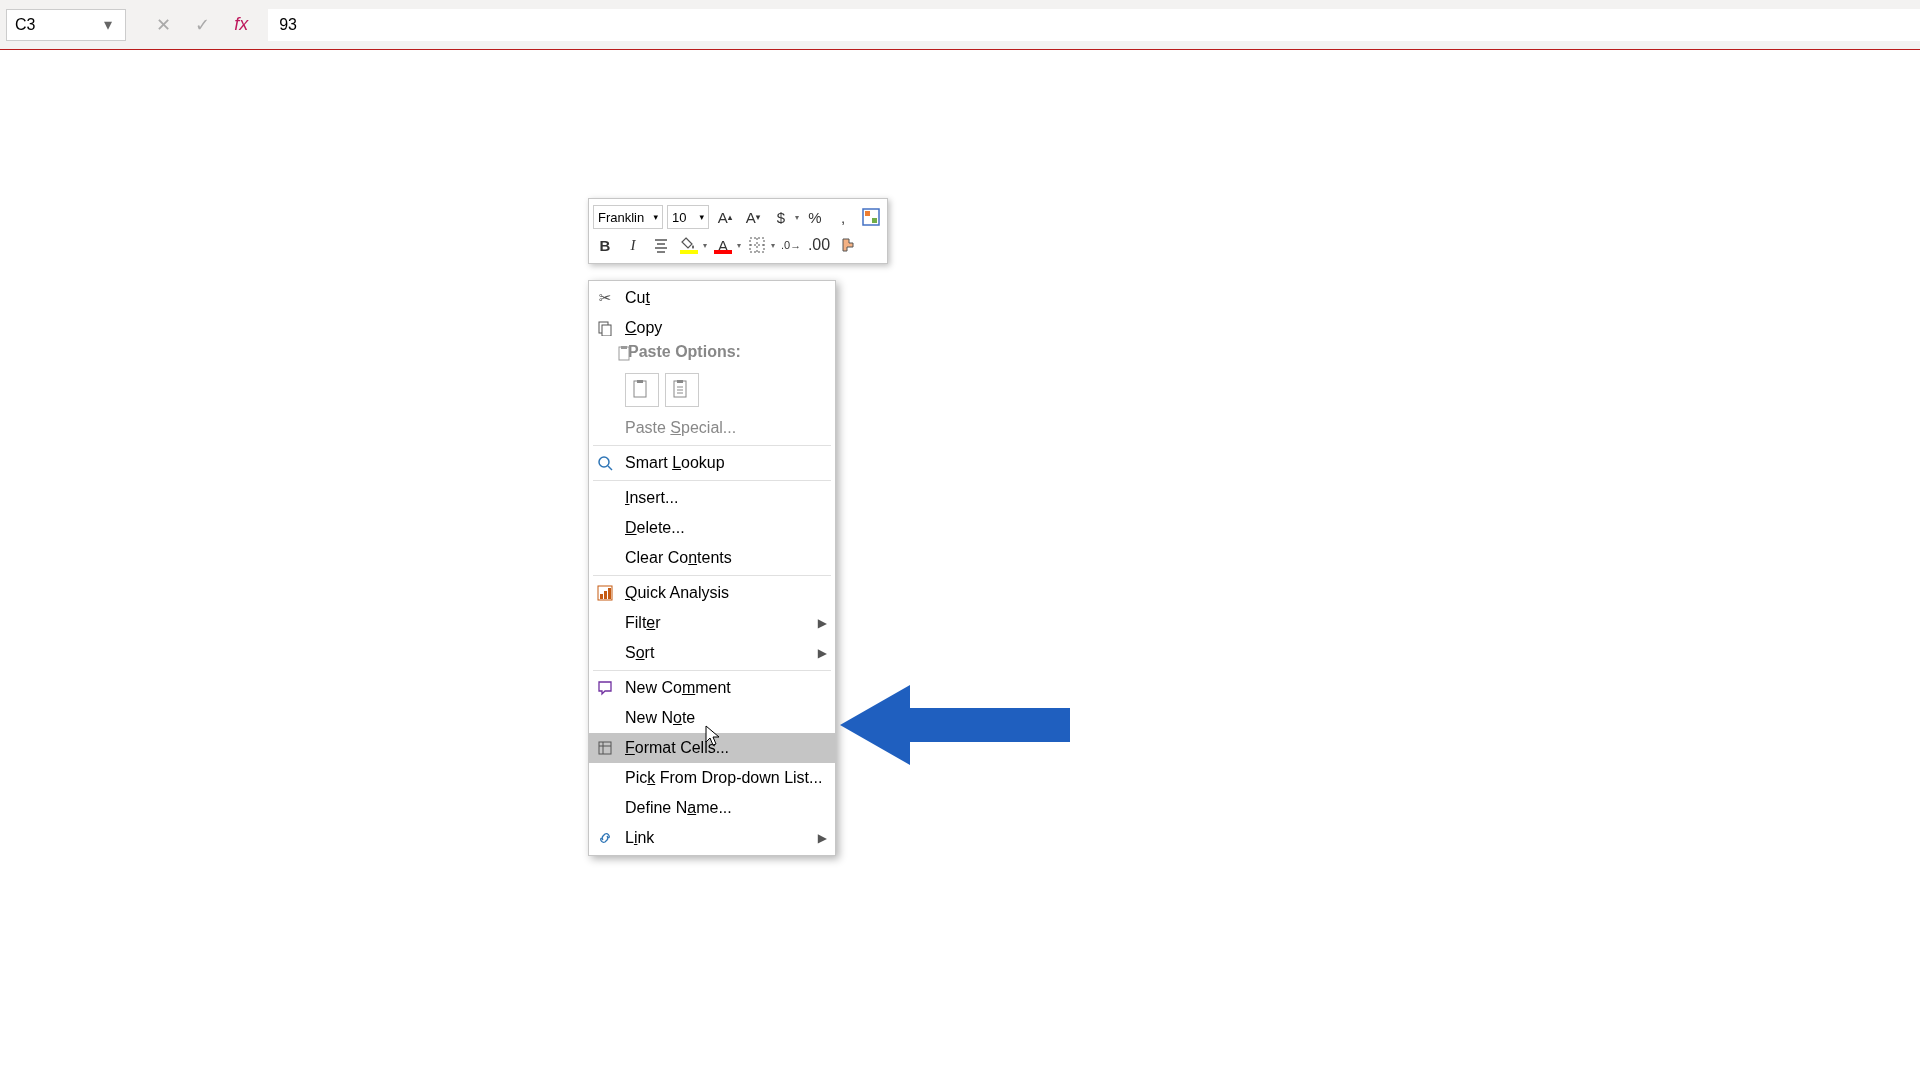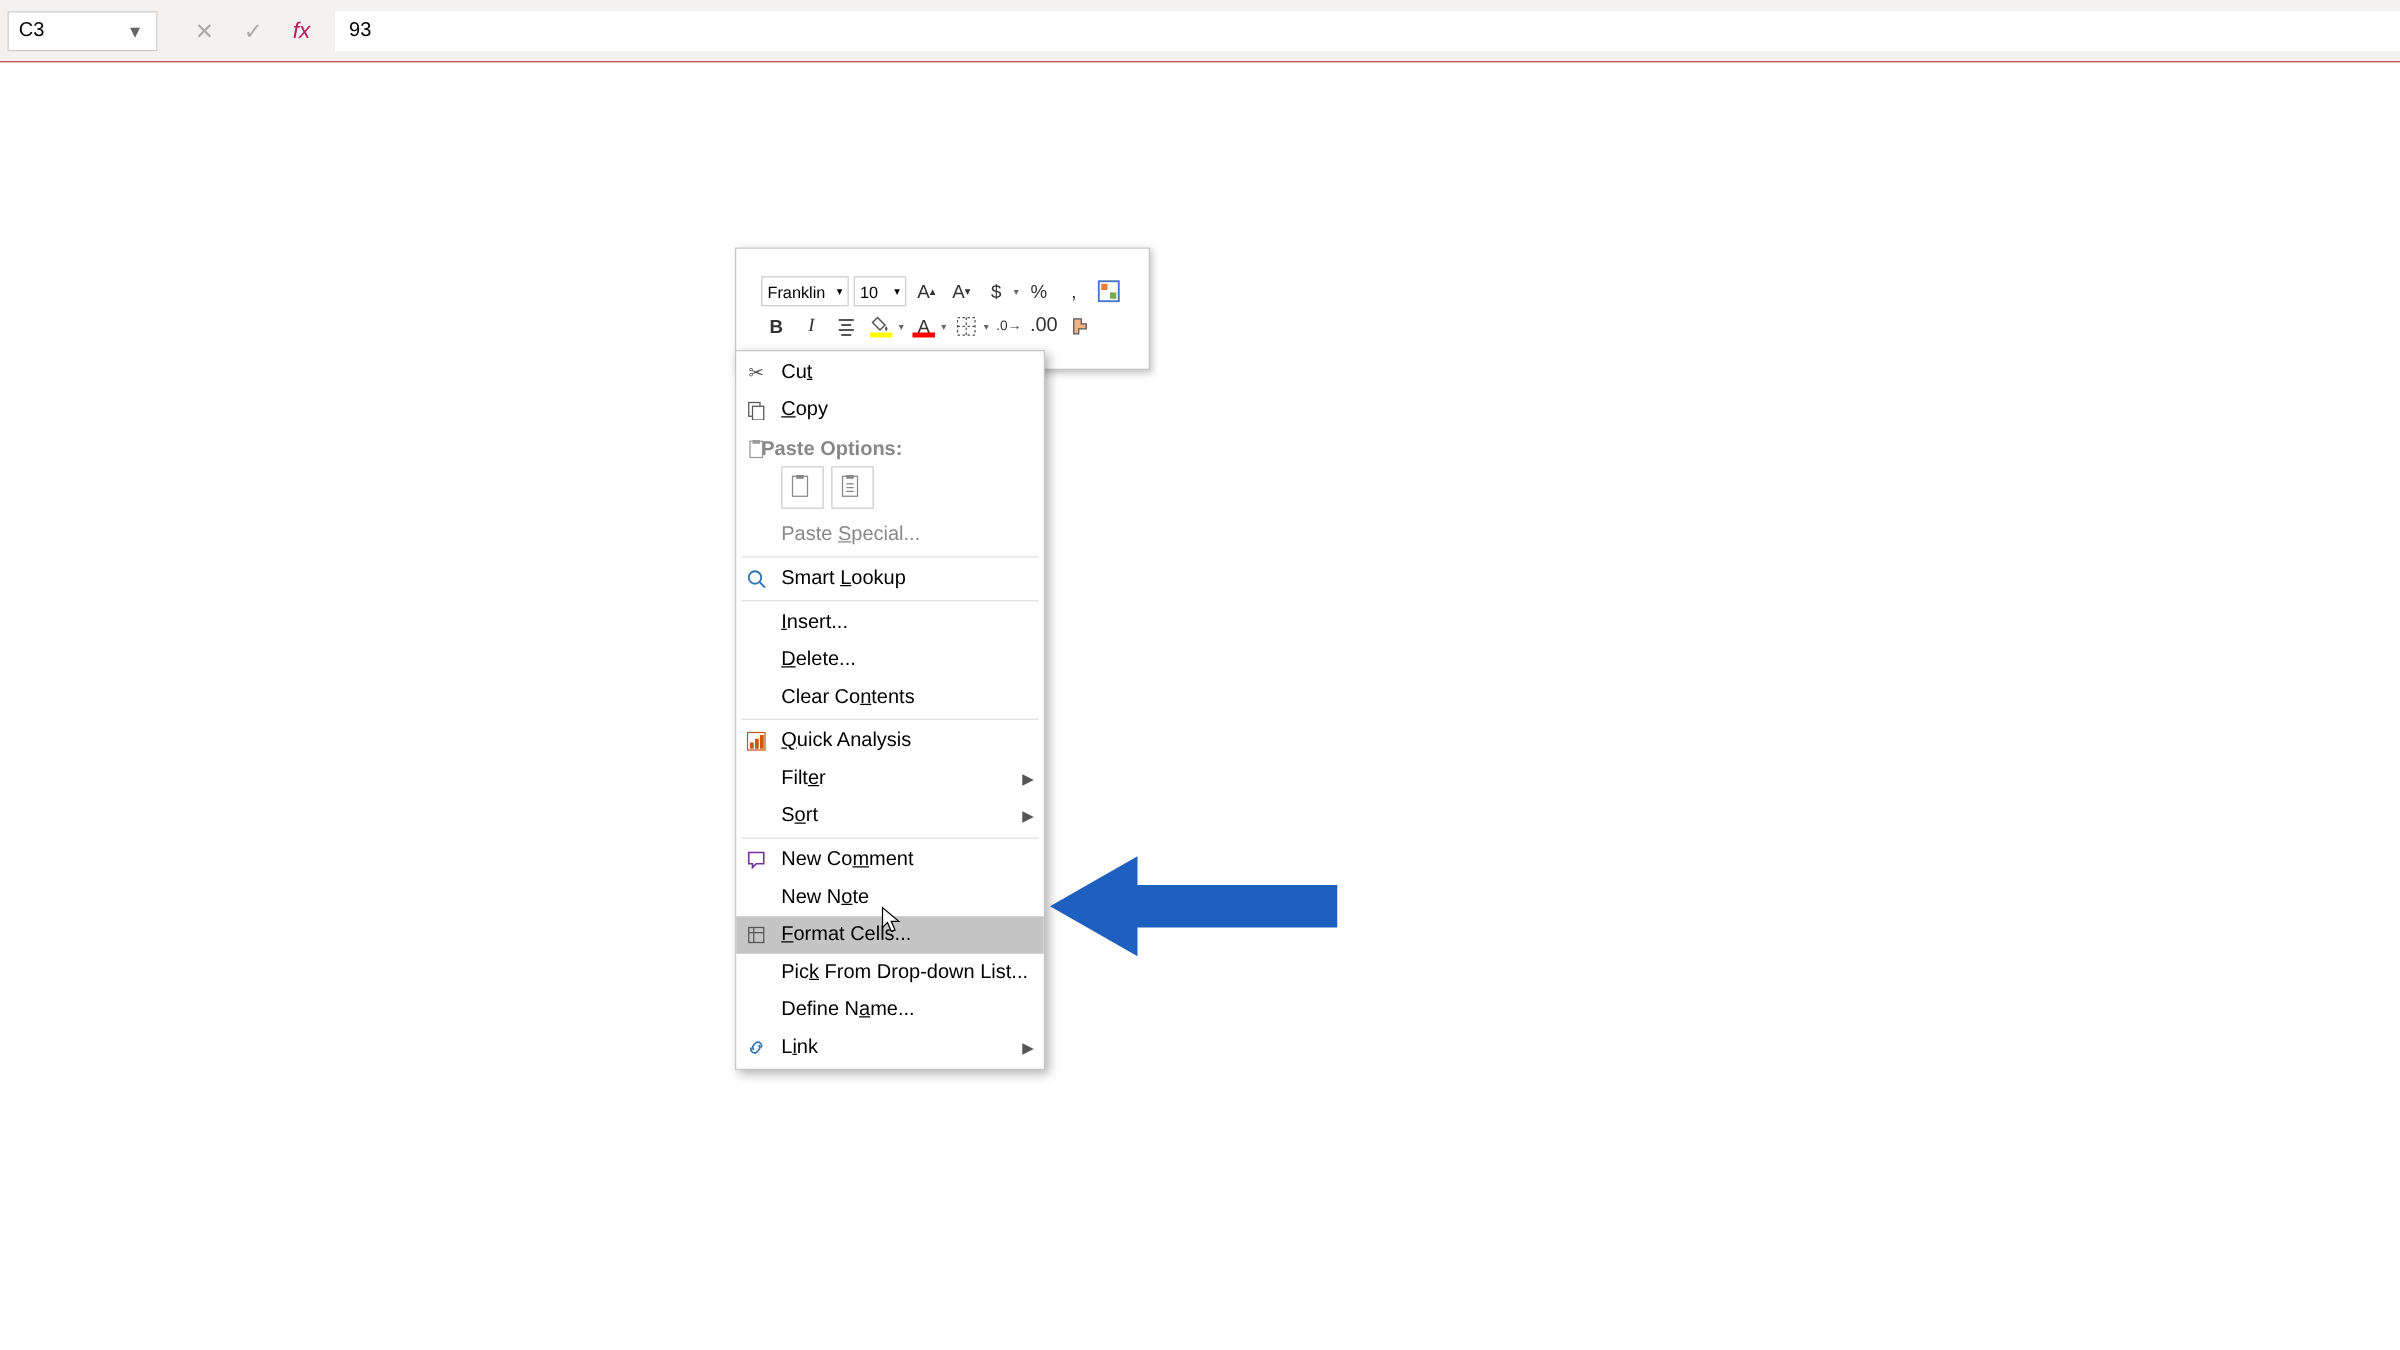--- a/index.html
+++ b/index.html
@@ -31,41 +31,41 @@
 .cell { width: 132px; height: 38px; border-right: 1px solid #d4d4d4; border-bottom: 1px solid #d4d4d4; display: flex; align-items: center; font-size: 22px; padding: 0 6px; }
 .cell.hdr { background: #1f5fbf; color: #fff; font-weight: bold; border: 1px solid #4a7fc7; justify-content: flex-start; }
 .cell.rowname { background: #1f5fbf; color: #fff; font-weight: bold; border: 1px solid #4a7fc7; }
 .cell.data { background: #d9d9d9; justify-content: flex-end; border: 1px solid #bfbfbf; }
 .cell.sum { background: #1f5fbf; color: #fff; font-weight: bold; justify-content: flex-end; border: 1px solid #4a7fc7; }
 .cell.sumlbl { background: #1f5fbf; color: #fff; font-weight: bold; border: 1px solid #4a7fc7; }
 
 .selection-border { position: absolute; border: 2px solid #217346; pointer-events: none; }
 
 
-.mini-toolbar { position: absolute; background: #fff; border: 1px solid #c6c6c6; box-shadow: 2px 2px 6px rgba(0,0,0,0.25); padding: 20px; font-size: 14px; }
+.mini-toolbar { position: absolute; background: #fff; border: 1px solid #c6c6c6; box-shadow: 2px 2px 6px rgba(0,0,0,0.25); padding: 4px; font-size: 14px; }
 .mt-row { display: flex; align-items: center; gap: 4px; height: 28px; }
 .mt-font { width: 70px; height: 24px; border: 1px solid #ccc; font-size: 13px; padding: 0 4px; display: flex; align-items: center; justify-content: space-between; }
 .mt-size { width: 42px; height: 24px; border: 1px solid #ccc; font-size: 13px; padding: 0 4px; display: flex; align-items: center; justify-content: space-between; }
 .mt-btn { width: 24px; height: 24px; display: flex; align-items: center; justify-content: center; font-size: 15px; color: #333; cursor: pointer; }
 .mt-btn.b { font-weight: bold; }
 .mt-btn.i { font-style: italic; font-family: serif; }
 .mt-dd { font-size: 8px; color: #666; margin-left: -2px; }
 .fill-bucket { position: relative; width: 18px; height: 18px; }
 .fill-bucket::after { content: ''; position: absolute; bottom: 0; left: 0; width: 18px; height: 4px; background: #ffff00; }
 .font-color-a { position: relative; width: 18px; height: 18px; display: flex; align-items: center; justify-content: center; }
 .font-color-a::after { content: ''; position: absolute; bottom: 0; left: 0; width: 18px; height: 4px; background: #ff0000; }
 
 
 .context-menu { position: absolute; width: 248px; background: #fff; border: 1px solid #c6c6c6; box-shadow: 3px 3px 8px rgba(0,0,0,0.3); padding: 2px 0; font-size: 16px; }
 .cm-item { height: 30px; display: flex; align-items: center; padding: 0 8px 0 36px; position: relative; cursor: default; }
 .cm-item.disabled { color: #888; }
 .cm-item.highlight { background: #c5c5c5; }
 .cm-icon { position: absolute; left: 6px; width: 20px; height: 20px; display: flex; align-items: center; justify-content: center; font-size: 15px; color: #555; }
 .cm-sep { height: 1px; background: #e0e0e0; margin: 2px 4px; }
-.cm-label { font-weight: bold; color: #888; height: 26px; display: flex; align-items: flex-end; padding-left: 20px; position: relative; }
+.cm-label { font-weight: bold; color: #888; height: 26px; display: flex; align-items: flex-start; padding-left: 20px; position: relative; margin-left: 19px; }
 .cm-paste-row { display: flex; gap: 6px; padding: 4px 0 6px 36px; }
 .cm-paste-btn { width: 34px; height: 34px; border: 1px solid #ccc; display: flex; align-items: center; justify-content: center; font-size: 18px; }
 .cm-arrow { margin-left: auto; font-size: 12px; color: #555; }
 .underline-char { text-decoration: underline; }
 
 
 .cursor { position: absolute; width: 18px; height: 24px; pointer-events: none; }
 .cursor svg { width: 100%; height: 100%; }
 
 

